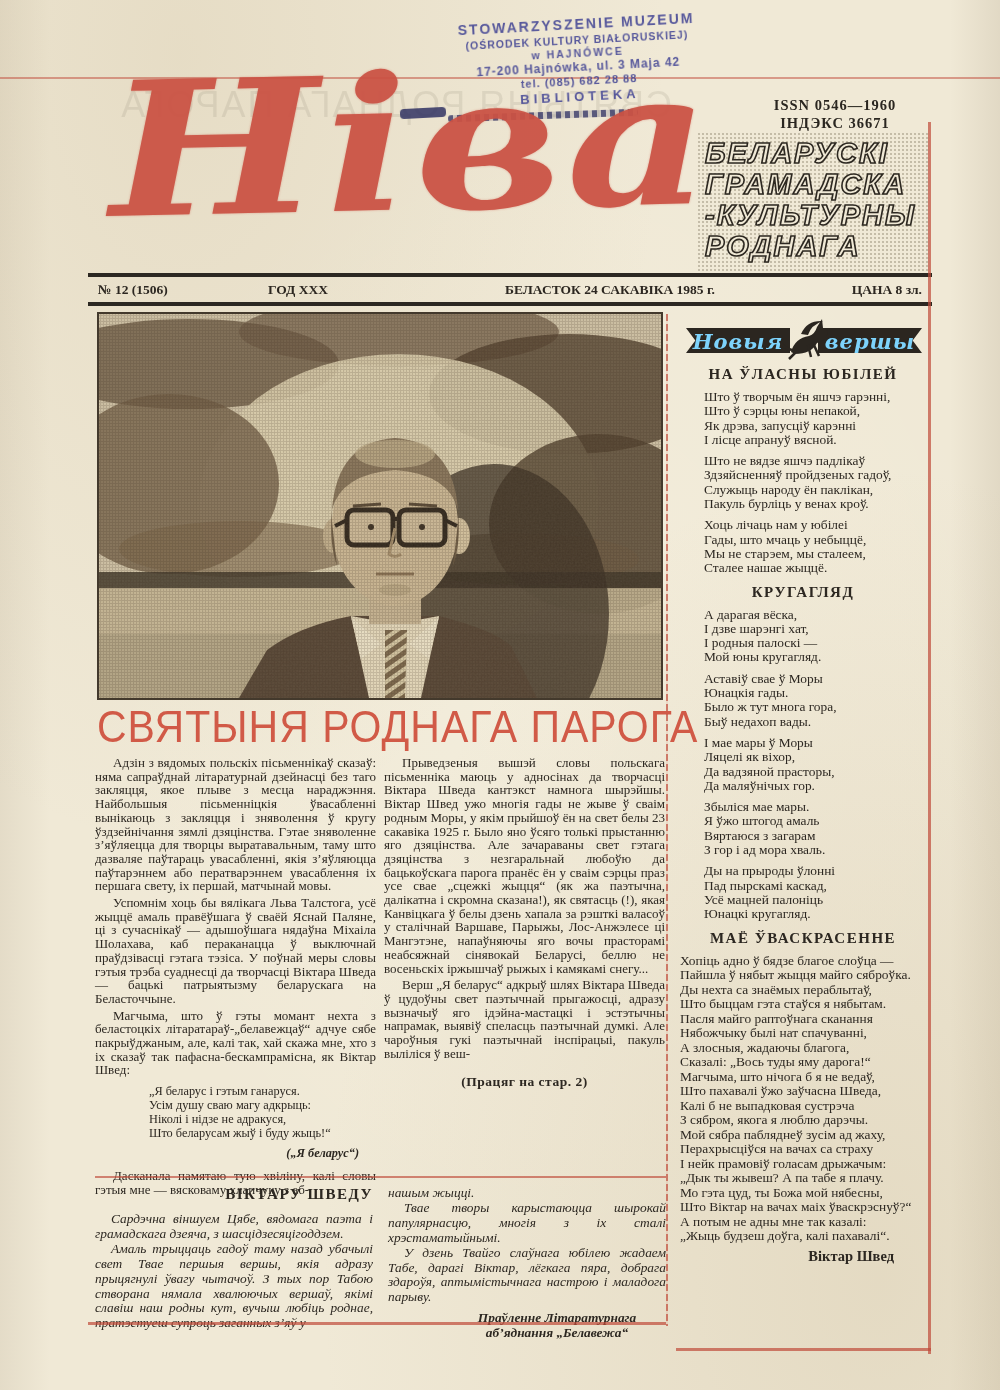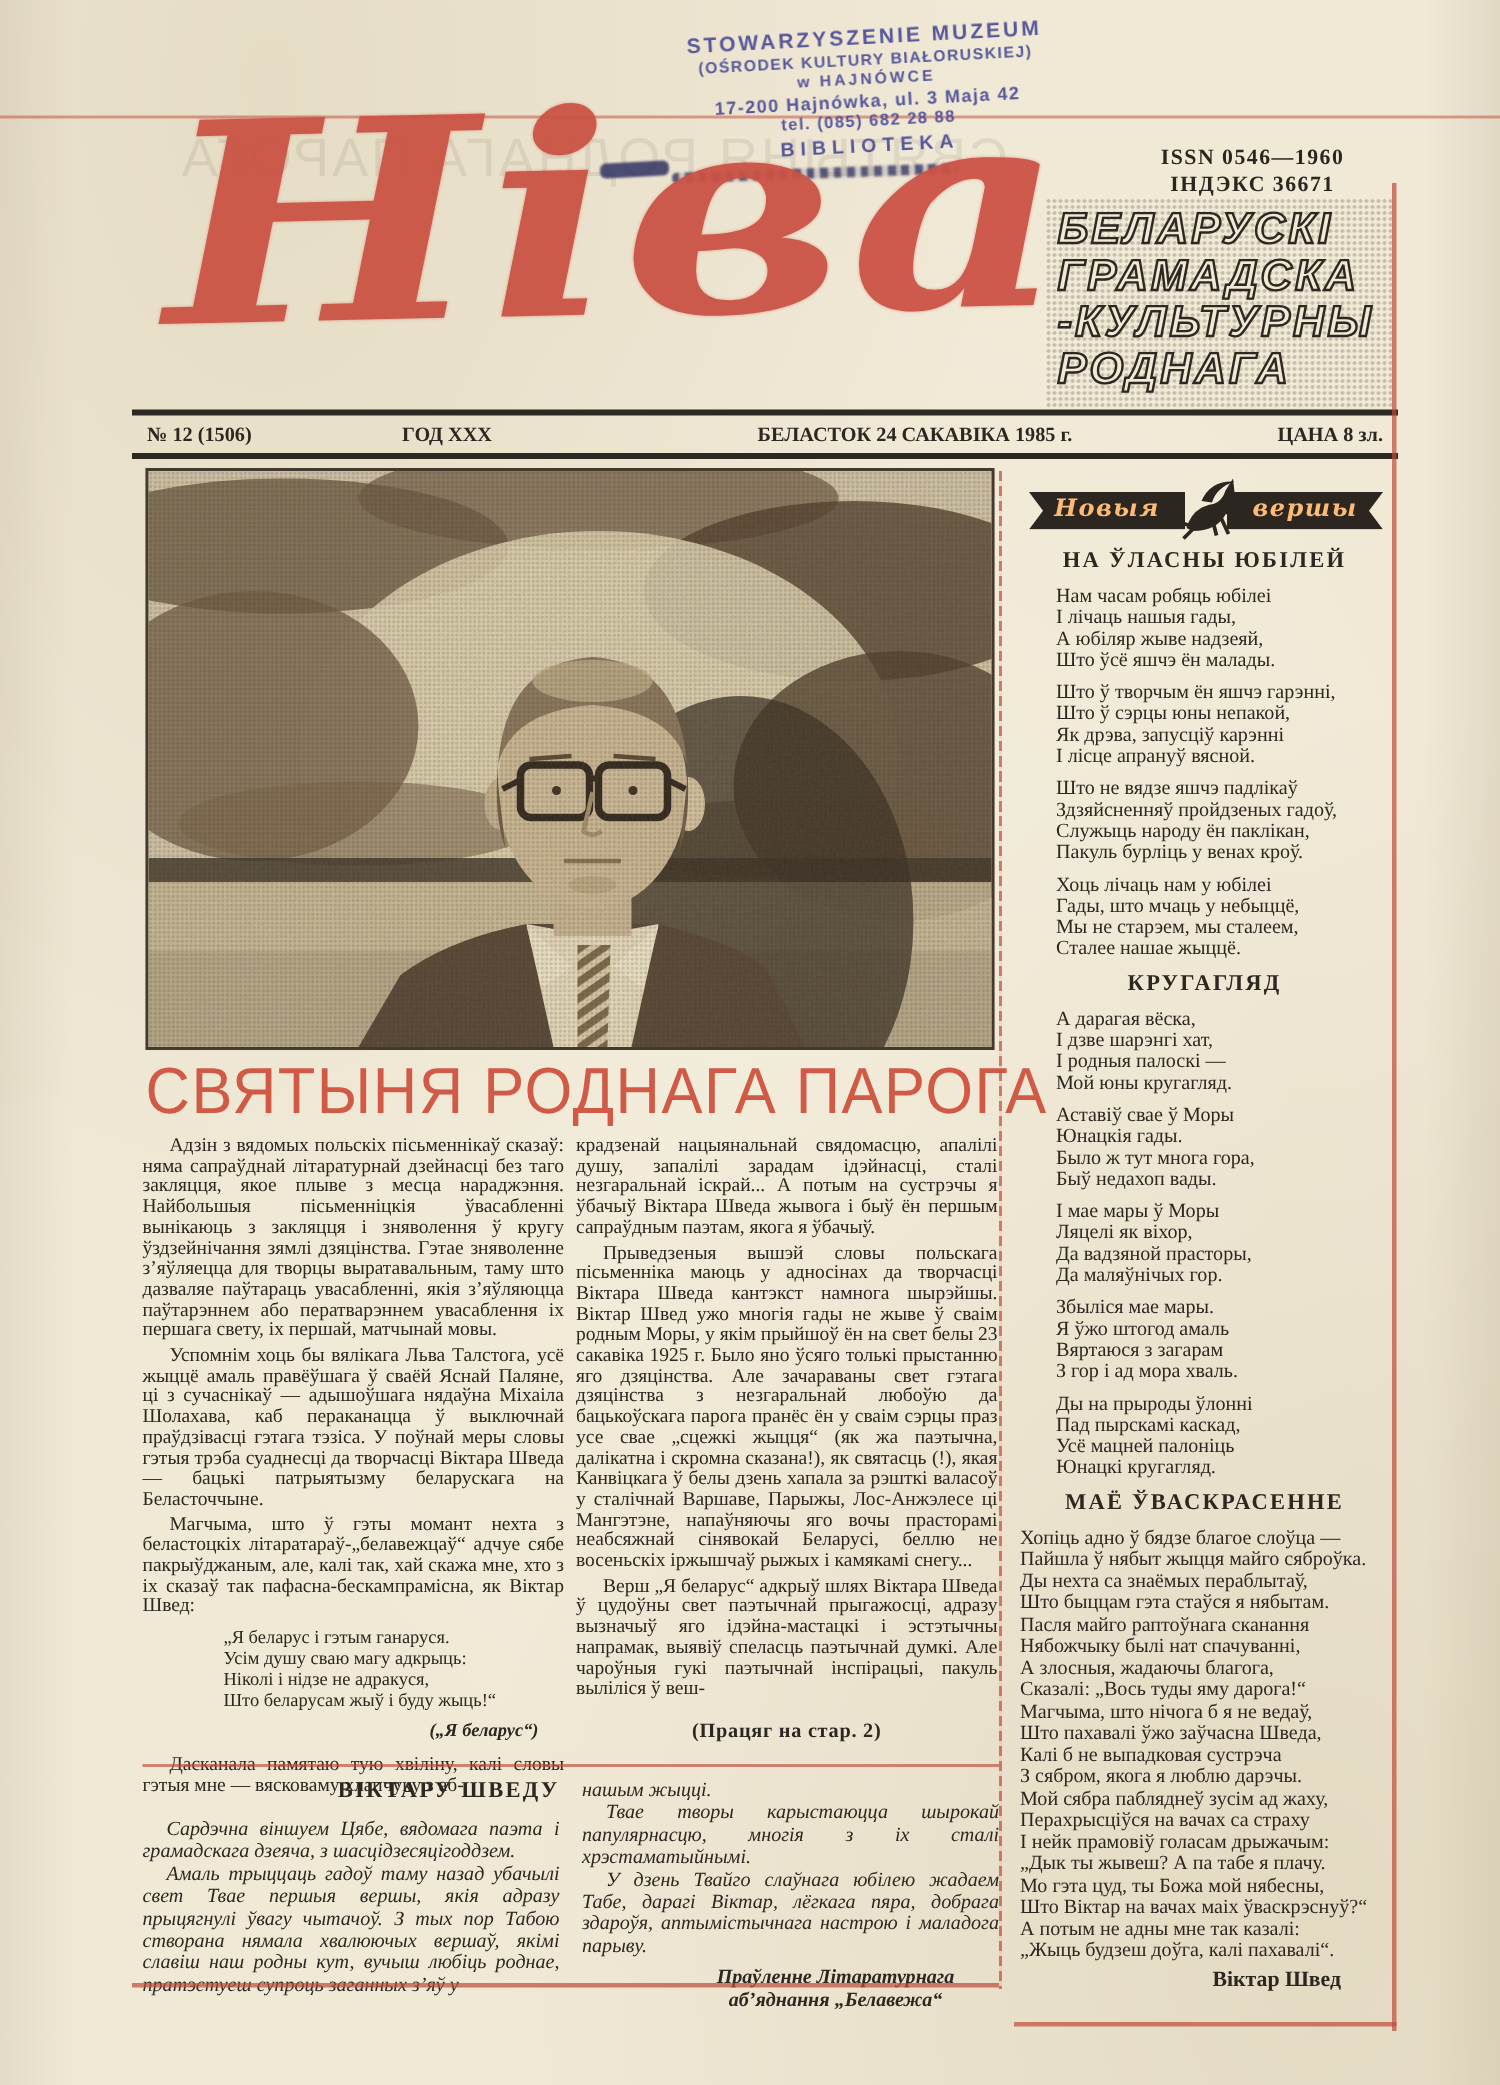--- a/index.html
+++ b/index.html
@@ -92,21 +92,21 @@
   .greet-sig{font-style:italic;font-weight:bold;font-size:13.4px;line-height:15px;
     white-space:pre-line;text-align:center;margin-top:5px;padding-left:60px;}
   
   .poems{position:absolute;left:678px;top:322px;width:250px;}
   .banner{position:relative;height:36px;margin:0 6px 6px 8px;}
   .bar{position:absolute;top:6px;height:25px;background:#2b2620;}
   .bar-l{left:0;width:104px;clip-path:polygon(0 0,100% 0,100% 100%,0 100%,9% 50%);}
   .bar-r{right:0;width:104px;clip-path:polygon(0 0,100% 0,91% 50%,100% 100%,0 100%);}
   .bar span{position:absolute;top:1px;width:100%;text-align:center;
     font-family:"DejaVu Serif",serif;font-style:italic;font-weight:bold;
-    font-size:16px;color:#fdba74;letter-spacing:1px;}
+    font-size:21px;color:#7dd3fc;letter-spacing:1px;}
   .pegasus{position:absolute;left:50%;top:-6px;transform:translateX(-50%);}
   .poem-title{font-weight:bold;font-size:15px;text-align:center;letter-spacing:1.5px;margin:8px 0 7px 0;}
   .stanza{white-space:pre-line;font-size:13.4px;line-height:14.3px;margin:0 0 7px 26px;}
   .long .stanza{margin-left:2px;margin-bottom:0;line-height:14.5px;}
   .poet-sig{font-weight:bold;font-size:14.5px;text-align:right;padding-right:34px;margin-top:4px;}
 </style>
 </head>
 <body>
 
 <div class="page">
@@ -212,21 +212,20 @@
     <p>Магчыма, што ў гэты момант нехта з беластоцкіх літаратараў-„белавежцаў“ адчуе сябе пакрыўджаным, але, калі так, хай скажа мне, хто з іх сказаў так пафасна-бескампрамісна, як Віктар Швед:</p>
     <div class="verse">„Я беларус і гэтым ганаруся.
 Усім душу сваю магу адкрыць:
 Ніколі і нідзе не адракуся,
 Што беларусам жыў і буду жыць!“</div>
     <div class="verse-attr">(„Я беларус“)</div>
     <p>Дасканала памятаю тую хвіліну, калі словы гэтыя мне — вясковаму хлапчуку з аб-</p>
   </div>
 
   <div class="acol acol2">
-    <p style="text-indent:0">крадзенай нацыянальнай свядомасцю, апалілі душу, запалілі зарадам ідэйнасці, сталі незгаральнай іскрай... А потым на сустрэчы я ўбачыў Віктара Шведа жывога і быў ён першым сапраўдным паэтам, якога я ўбачыў.</p>
     <p>Прыведзеныя вышэй словы польскага пісьменніка маюць у адносінах да творчасці Віктара Шведа кантэкст намнога шырэйшы. Віктар Швед ужо многія гады не жыве ў сваім родным Моры, у якім прыйшоў ён на свет белы 23 сакавіка 1925 г. Было яно ўсяго толькі прыстанню яго дзяцінства. Але зачараваны свет гэтага дзяцінства з незгаральнай любоўю да бацькоўскага парога пранёс ён у сваім сэрцы праз усе свае „сцежкі жыцця“ (як жа паэтычна, далікатна і скромна сказана!), як святасць (!), якая Канвіцкага ў белы дзень хапала за рэшткі валасоў у сталічнай Варшаве, Парыжы, Лос-Анжэлесе ці Мангэтэне, напаўняючы яго вочы прасторамі неабсяжнай сінявокай Беларусі, беллю не восеньскіх іржышчаў рыжых і камякамі снегу...</p>
     <p>Верш „Я беларус“ адкрыў шлях Віктара Шведа ў цудоўны свет паэтычнай прыгажосці, адразу вызначыў яго ідэйна-мастацкі і эстэтычны напрамак, выявіў спеласць паэтычнай думкі. Але чароўныя гукі паэтычнай інспірацыі, пакуль выліліся ў веш-</p>
     <div class="continuation">(Працяг на стар. 2)</div>
   </div>
 
   <div class="gcol gcol1">
     <div class="greet-h">ВІКТАРУ ШВЕДУ</div>
     <p>Сардэчна віншуем Цябе, вядомага паэта і грамадскага дзеяча, з шасцідзесяцігоддзем.</p>
     <p>Амаль трыццаць гадоў таму назад убачылі свет Твае першыя вершы, якія адразу прыцягнулі ўвагу чытачоў. З тых пор Табою створана нямала хвалюючых вершаў, якімі славіш наш родны кут, вучыш любіць роднае, пратэстуеш супроць заганных з’яў у</p>
   </div>
@@ -250,24 +249,20 @@
         <path d="M16 36 Q20 22 34 20 Q40 18 42 11 L47 3 L48 12 Q54 13 52 19 Q50 25 42 27 Q36 38 20 38 Z" fill="#2b2620"></path>
         <path d="M26 18 Q32 4 48 5 Q36 9 33 19 Z" fill="#2b2620"></path>
         <line x1="38" y1="27" x2="44" y2="40" stroke="#2b2620" stroke-width="2.5"></line>
         <line x1="33" y1="29" x2="36" y2="41" stroke="#2b2620" stroke-width="2.5"></line>
         <line x1="20" y1="37" x2="14" y2="43" stroke="#2b2620" stroke-width="2.5"></line>
         <path d="M17 34 Q8 32 5 25" fill="none" stroke="#2b2620" stroke-width="2.5"></path>
       </svg>
     </div>
 
     <div class="poem-title">НА ЎЛАСНЫ ЮБІЛЕЙ</div>
-    <div class="stanza">Нам часам робяць юбілеі
-І лічаць нашыя гады,
-А юбіляр жыве надзеяй,
-Што ўсё яшчэ ён малады.</div>
     <div class="stanza">Што ў творчым ён яшчэ гарэнні,
 Што ў сэрцы юны непакой,
 Як дрэва, запусціў карэнні
 І лісце апрануў вясной.</div>
     <div class="stanza">Што не вядзе яшчэ падлікаў
 Здзяйсненняў пройдзеных гадоў,
 Служыць народу ён паклікан,
 Пакуль бурліць у венах кроў.</div>
     <div class="stanza">Хоць лічаць нам у юбілеі
 Гады, што мчаць у небыццё,

